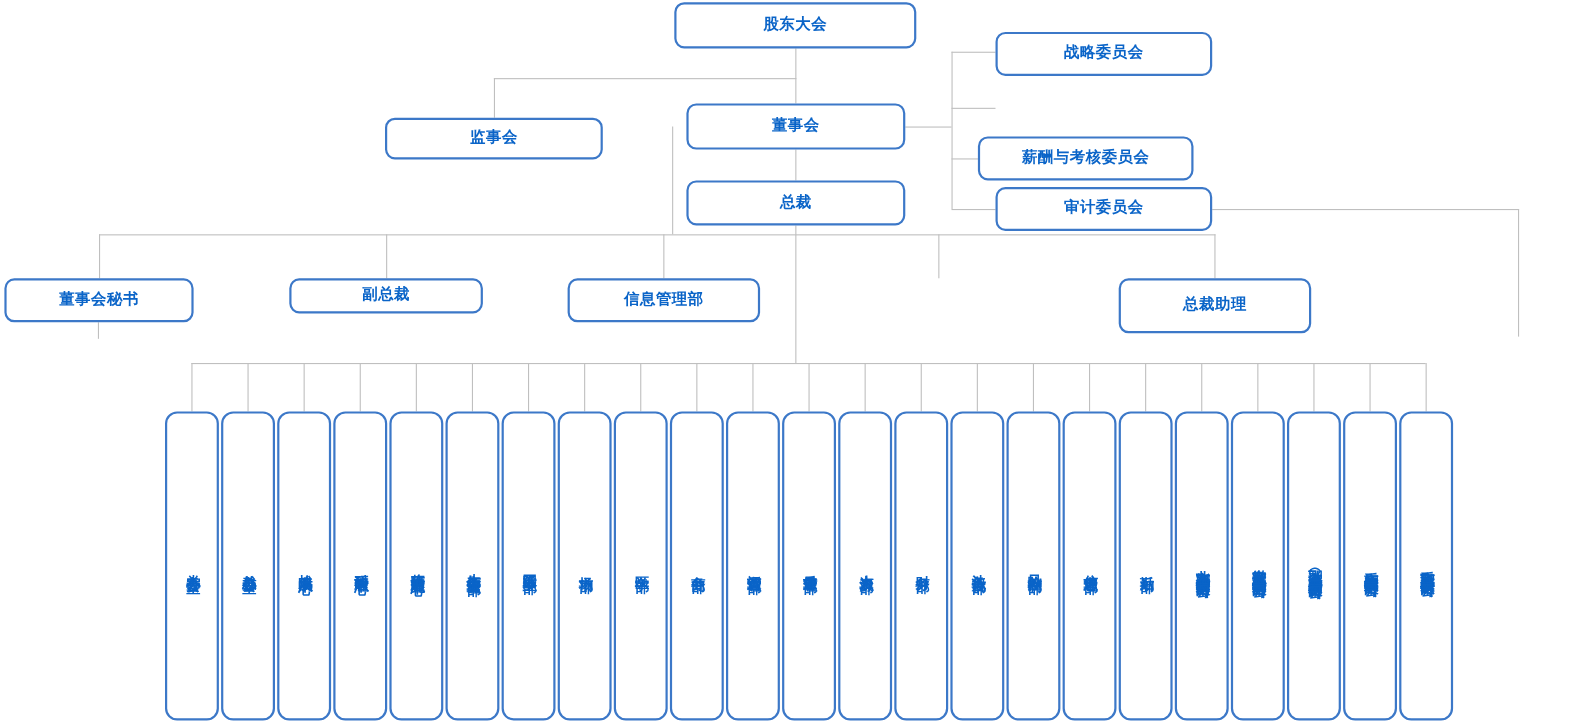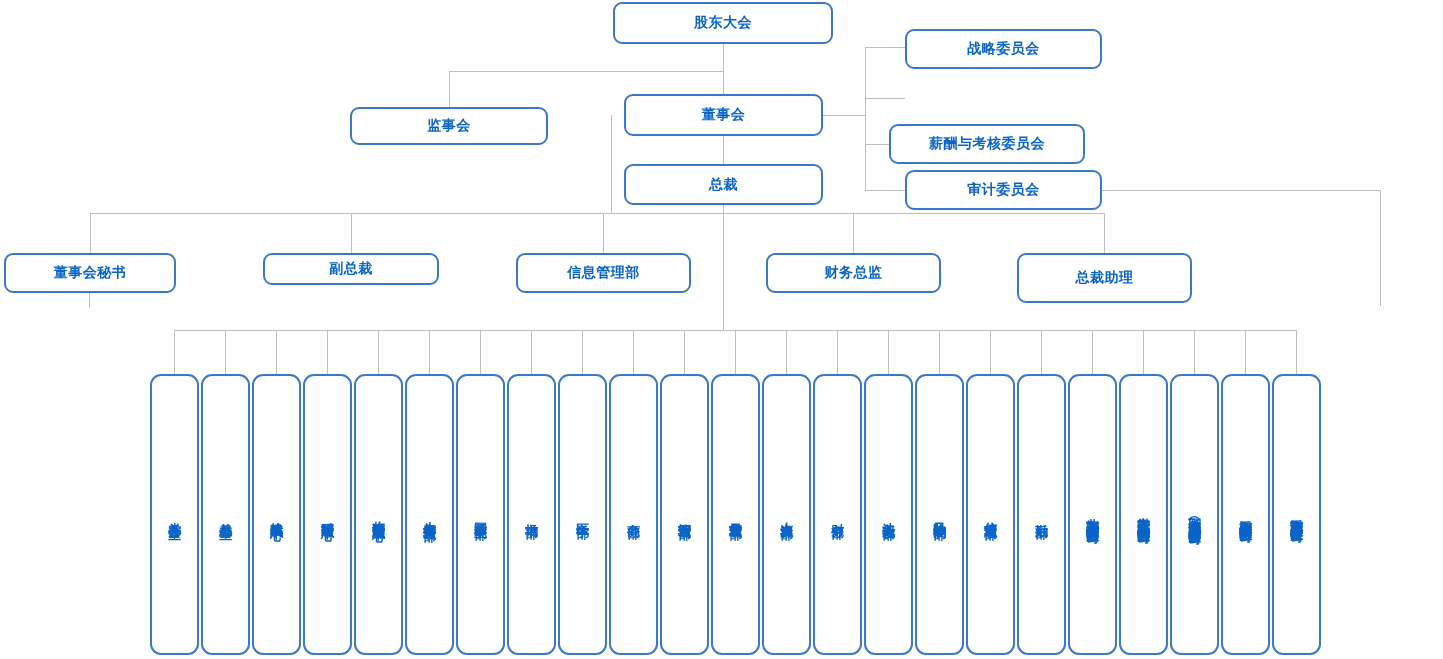--- a/index.html
+++ b/index.html
@@ -122,21 +122,20 @@
   <div class="box h" style="left:905px;top:29px;width:197px;height:40px;">战略委员会</div>
 
   <div class="box h" style="left:624px;top:164px;width:199px;height:41px;">总裁</div>
   <div class="box h" style="left:889px;top:124px;width:196px;height:40px;">薪酬与考核委员会</div>
   <div class="box h" style="left:905px;top:170px;width:197px;height:40px;">审计委员会</div>
 
 
   <div class="box h" style="left:4px;top:253px;width:172px;height:40px;">董事会秘书</div>
   <div class="box h" style="left:263px;top:253px;width:176px;height:32px;">副总裁</div>
   <div class="box h" style="left:516px;top:253px;width:175px;height:40px;">信息管理部</div>
-  <div class="box h" style="left:766px;top:253px;width:175px;height:40px;">财务总监</div>
   <div class="box h" style="left:1017px;top:253px;width:175px;height:50px;text-align:center;">总裁助理</div>
 
 
   <div class="box v" style="left:150px;top:374px;width:49px;height:281px;">
       <span>党委办公室</span>
     </div>
   <div class="box v" style="left:201px;top:374px;width:49px;height:281px;">
       <span>总裁办公室</span>
     </div>
   <div class="box v" style="left:252px;top:374px;width:49px;height:281px;">

